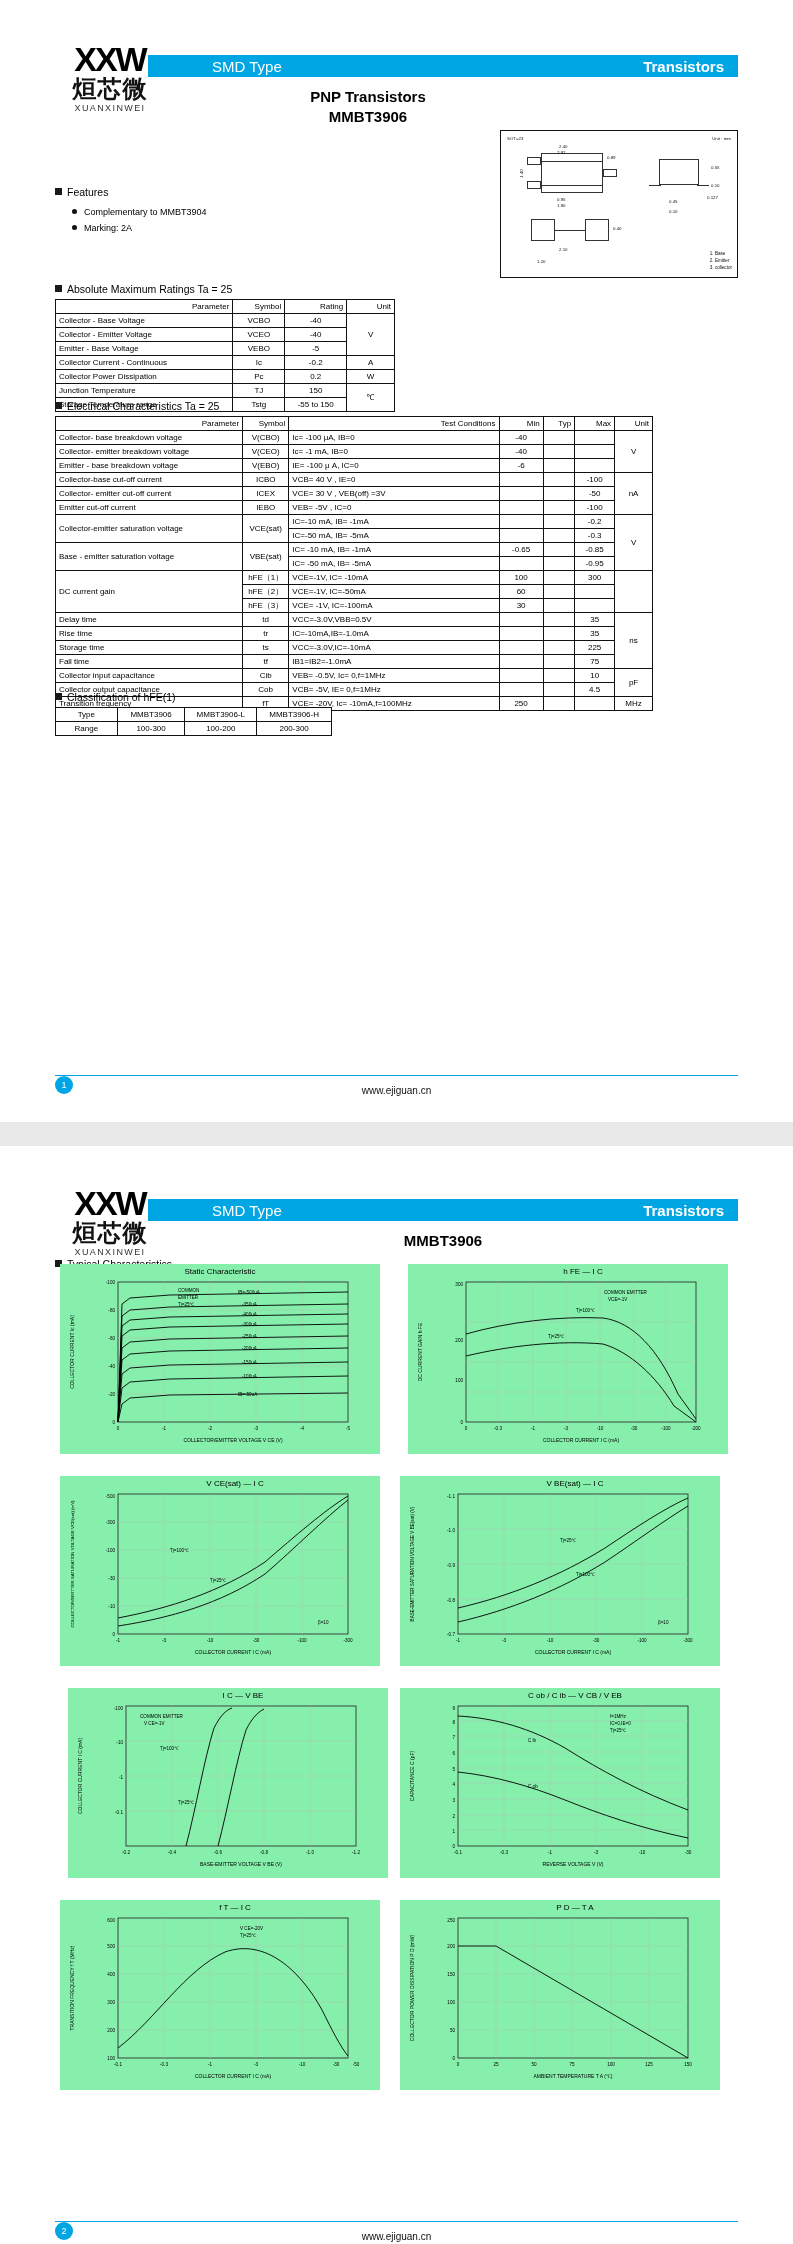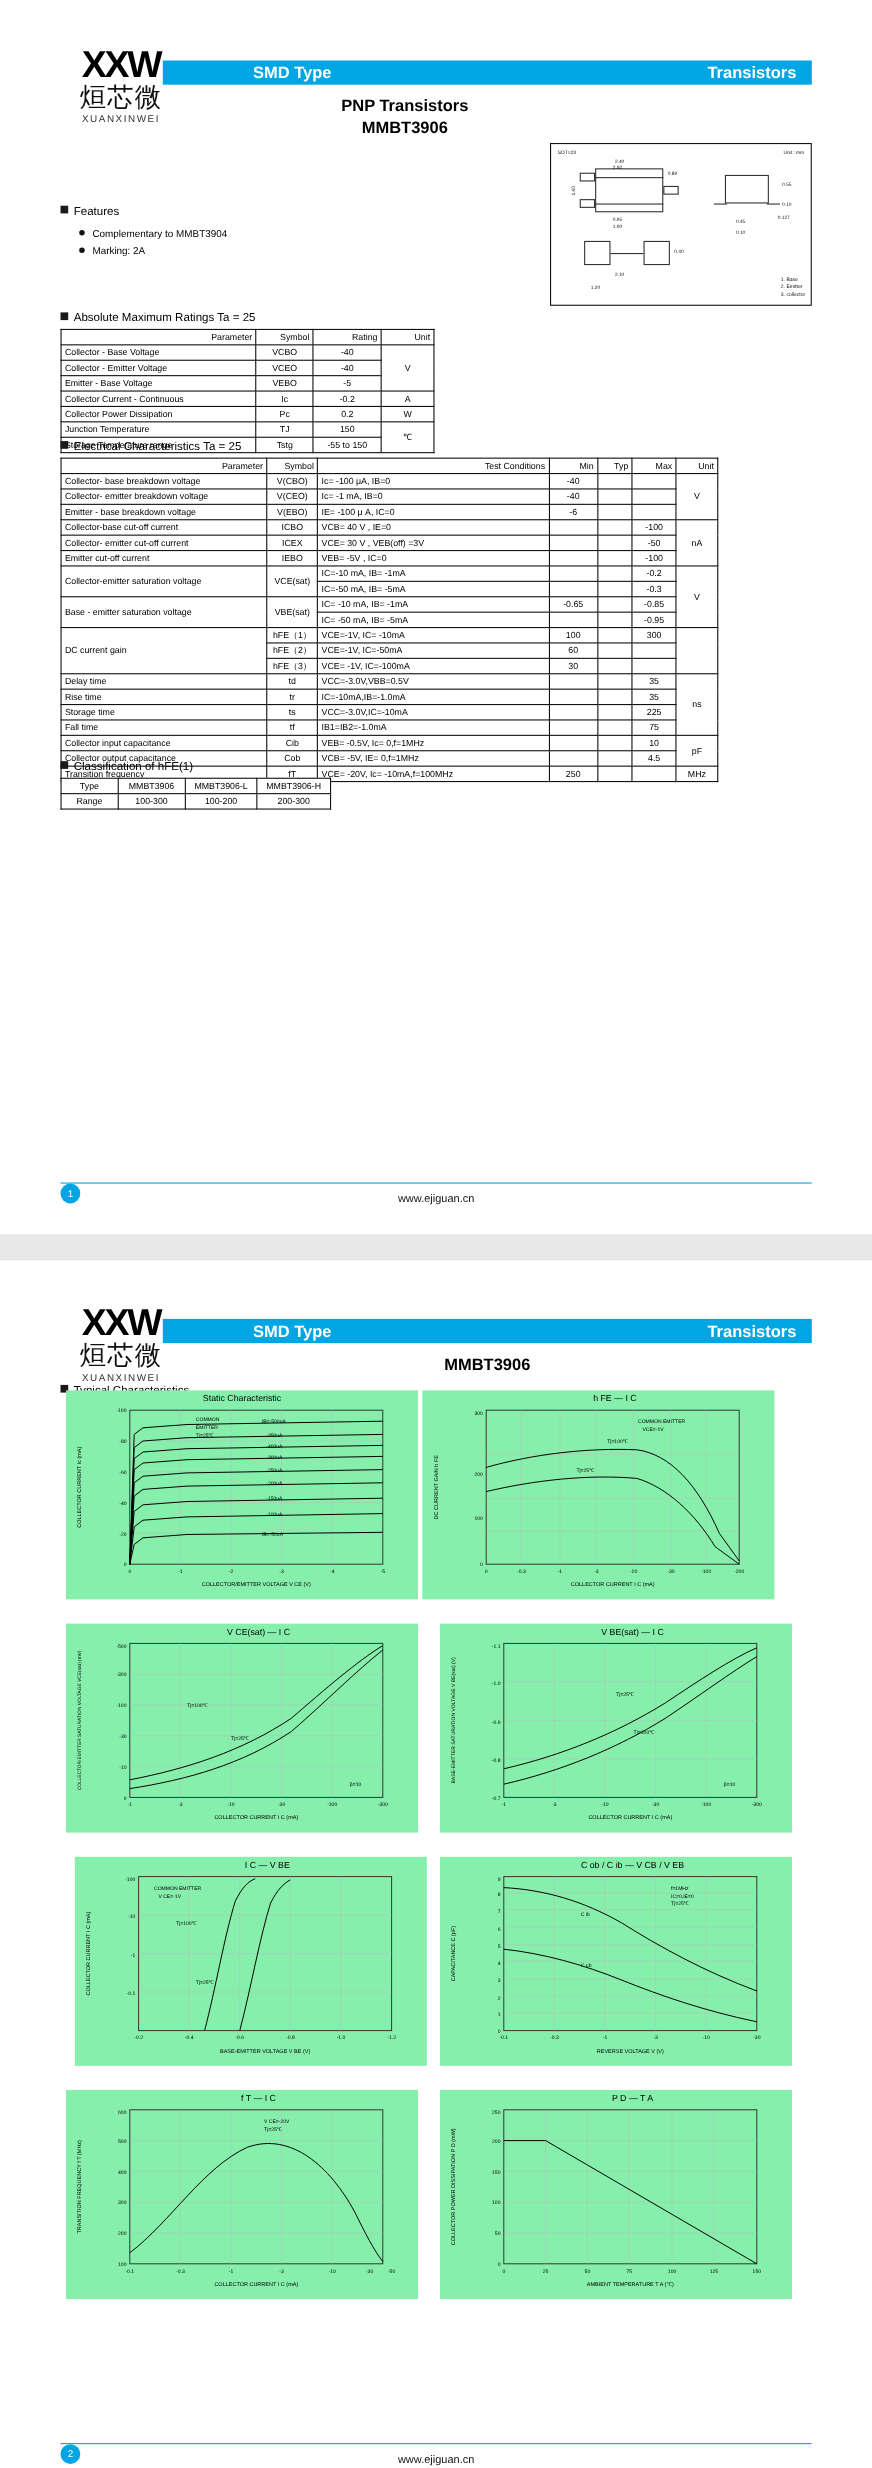--- a/index.html
+++ b/index.html
@@ -28,41 +28,41 @@
   .logo-mark {
     font-size: 34px;
     font-weight: bold;
     letter-spacing: -2px;
     color: #000000;
     line-height: 34px;
     font-family: "Liberation Sans", sans-serif;
   }
   .logo-cn {
     font-size: 24px;
-    font-weight: normal;
+    font-weight: bold;
     color: #111;
     line-height: 26px;
     letter-spacing: 1px;
   }
   .logo-en {
     font-size: 9px;
     color: #333;
     letter-spacing: 1.4px;
     line-height: 12px;
   }
   .hdr-bar {
     position: absolute;
     left: 148px; top: 55px;
     width: 590px; height: 22px;
     background: #00a5e3;
     color: #fff;
   }
   .hdr-bar .t1 {
-    position: absolute; left: 82px; top: 3px;
-    font-size: 15px; font-weight: bold;
+    position: absolute; left: 64px; top: 3px;
+    font-size: 15px; font-weight: normal;
   }
   .hdr-bar .t2 {
     position: absolute; right: 14px; top: 3px;
     font-size: 15px; font-weight: bold;
   }
   .title1 {
     position: absolute; left: 148px; top: 88px;
     width: 440px; text-align: center;
     font-size: 15px; font-weight: bold;
   }
@@ -448,21 +448,21 @@
         <td class="c"></td>
         <td class="c"></td>
         <td class="c">MHz</td>
       </tr>
     </tbody>
   </table>
 
   <div class="sec" style="left:55px; top:691px;">
     <span class="sq"></span><span>Classification of hFE(1)</span>
   </div>
-  <table class="dt" style="left:55px; top:707px; width:246px;">
+  <table class="dt" style="left:55px; top:707px; width:277px;">
     <tbody>
       <tr>
         <td class="c" style="width:62px;">Type</td>
         <td class="c" style="width:68px;">MMBT3906</td>
         <td class="c" style="width:72px;">MMBT3906-L</td>
         <td class="c" style="width:75px;">MMBT3906-H</td>
       </tr>
       <tr>
         <td class="c">Range</td>
         <td class="c">100-300</td>
@@ -550,21 +550,21 @@
           <text x="150" y="166">-2</text>
         <text x="196" y="166">-3</text>
           <text x="242" y="166">-4</text>
           <text x="288" y="166">-5</text>
       </g>
       <text x="173" y="178" font-size="5" text-anchor="middle">COLLECTOR/EMITTER VOLTAGE   V CE    (V)</text>
       <text x="14" y="88" font-size="5" text-anchor="middle" transform="rotate(-90 14 88)">COLLECTOR CURRENT   Ic   (mA)</text>
     </svg>
   </div>
 
-  <div class="chart" style="left:384px; top:118px;">
+  <div class="chart" style="left:408px; top:118px;">
     <svg width="320" height="190" viewBox="0 0 320 190">
       <text x="175" y="10" font-size="8" text-anchor="middle">h FE   —   I C</text>
       <g stroke="#bbb" stroke-width="0.4">
         <rect x="58" y="18" width="230" height="140" fill="none" stroke="#333" stroke-width="0.9"></rect>
         <line x1="90" y1="18" x2="90" y2="158"></line>
           <line x1="125" y1="18" x2="125" y2="158"></line>
         <line x1="158" y1="18" x2="158" y2="158"></line>
           <line x1="192" y1="18" x2="192" y2="158"></line>
         <line x1="226" y1="18" x2="226" y2="158"></line>
           <line x1="258" y1="18" x2="258" y2="158"></line>

